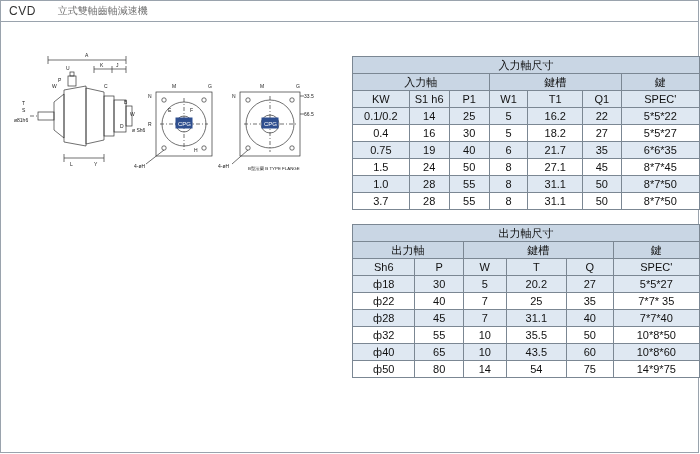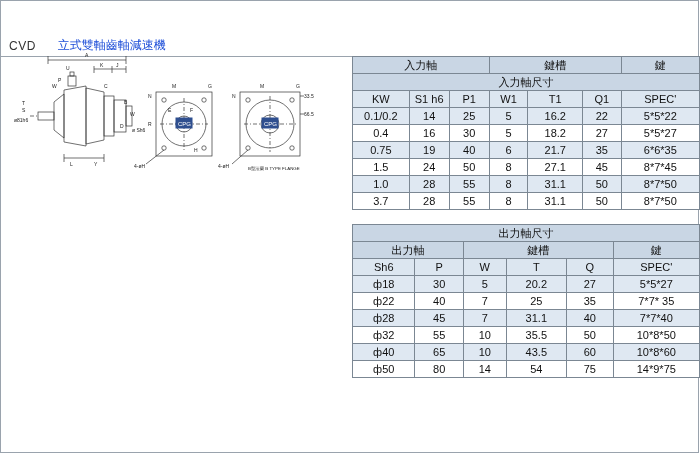--- a/index.html
+++ b/index.html
@@ -15,27 +15,27 @@
   .page-border {
     position:absolute; left:0; top:0; width:699px; height:453px;
     border:1px solid #9aa3ad;
     box-sizing:border-box;
   }
   
   .header {
     position:absolute; left:0; top:0; width:699px; height:22px;
     border-bottom:1px solid #9aa3ad;
     box-sizing:border-box;
-    display:flex; align-items:center;margin-top:35px;
+    display:flex; align-items:center;
   }
   .header .code {
     margin-left:9px; font-size:12px; color:#333333; letter-spacing:0.5px;
   }
   .header .title {
-    margin-left:22px; font-size:12px; color:#1d4ed8;
+    margin-left:22px; font-size:10px; color:#737373;
   }
   
   .drawing {
     position:absolute; left:8px; top:42px; width:320px; height:160px;
   }
   .drawing svg { display:block; }
   
   .tbl-wrap { position:absolute; }
   table.spec {
     border-collapse:collapse;
@@ -174,26 +174,26 @@
     <rect x="254" y="76" width="16" height="10" fill="#2f4f8f" stroke="#2f4f8f"></rect>
     <text x="256" y="84" fill="#ffffff" font-size="6" font-family="Liberation Sans, sans-serif">CPG</text>
   </g>
 </svg>
 </div>
 
 <div class="tbl-wrap" style="left:352px; top:56px;">
   <table class="spec">
     <tbody>
         <tr>
+      <td class="hdr-main" colspan="7">入力軸尺寸</td>
+    </tr>
+    <tr>
       <td class="hdr-sub" colspan="3">入力軸</td>
       <td class="hdr-sub" colspan="3">鍵槽</td>
       <td class="hdr-sub">鍵</td>
-    </tr>
-    <tr>
-      <td class="hdr-main" colspan="7">入力軸尺寸</td>
     </tr>
     <tr>
       <td class="hdr-col w-kw">KW</td>
       <td class="hdr-col w-s1">S1 h6</td>
       <td class="hdr-col w-p1">P1</td>
       <td class="hdr-col w-w1">W1</td>
       <td class="hdr-col w-t1">T1</td>
       <td class="hdr-col w-q1">Q1</td>
       <td class="hdr-col w-spec">SPEC'</td>
     </tr>

